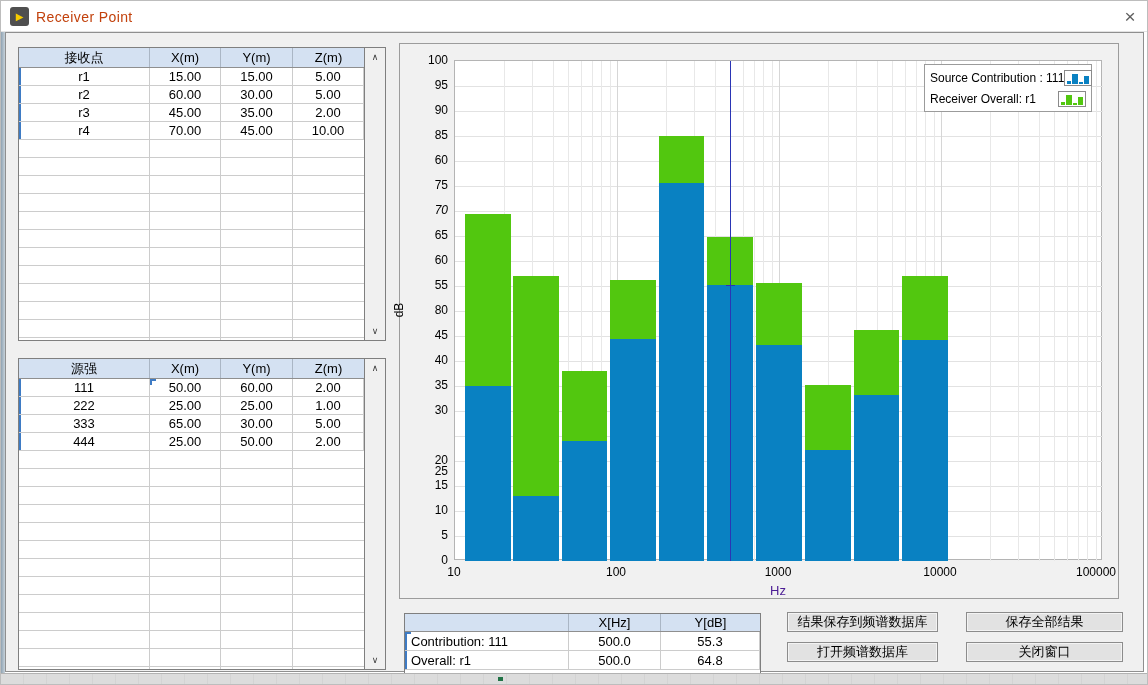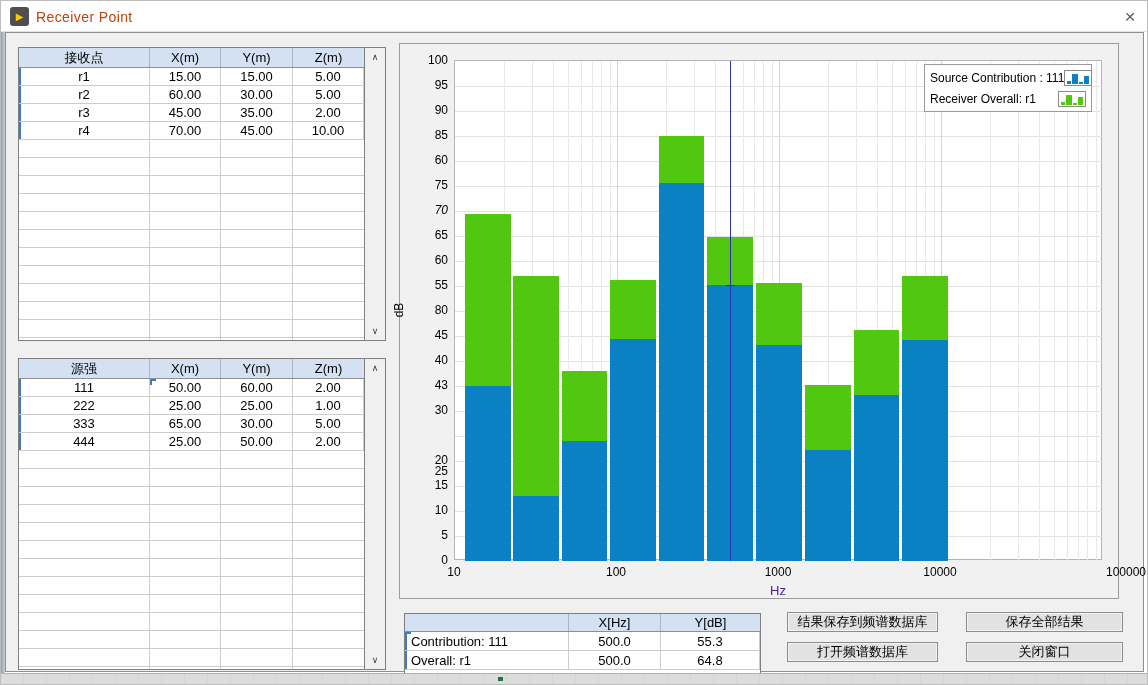--- a/index.html
+++ b/index.html
@@ -392,39 +392,39 @@
           <div class="cursor-cross" style="left: 271.2px; top: 223.5px;"></div>
         </div>
       <div id="ticks">
           <div class="ytick" style="top: 509px;">0</div>
           <div class="ytick" style="top: 484px;">5</div>
           <div class="ytick" style="top: 459px;">10</div>
           <div class="ytick" style="top: 434px;">15</div>
           <div class="ytick" style="top: 409px;">20</div>
           <div class="ytick" style="top: 384px; margin-top: 36px;">25</div>
           <div class="ytick" style="top: 359px;">30</div>
-          <div class="ytick" style="top: 334px;">43</div>
+          <div class="ytick" style="top: 334px;">35</div>
           <div class="ytick" style="top: 309px;">40</div>
           <div class="ytick" style="top: 284px;">45</div>
           <div class="ytick" style="top: 259px;">80</div>
           <div class="ytick" style="top: 234px;">55</div>
           <div class="ytick" style="top: 209px;">60</div>
           <div class="ytick" style="top: 184px;">65</div>
           <div class="ytick" style="top: 159px; font-style: italic;">70</div>
           <div class="ytick" style="top: 134px;">75</div>
           <div class="ytick" style="top: 109px;">60</div>
           <div class="ytick" style="top: 84px;">85</div>
           <div class="ytick" style="top: 59px;">90</div>
           <div class="ytick" style="top: 34px;">95</div>
           <div class="ytick" style="top: 9px;">100</div>
           <div class="xtick" style="left: 54px;">10</div>
           <div class="xtick" style="left: 216px;">100</div>
           <div class="xtick" style="left: 378px;">1000</div>
           <div class="xtick" style="left: 540px;">10000</div>
-          <div class="xtick" style="left: 726px;">100000</div>
+          <div class="xtick" style="left: 696px;">100000</div>
         </div>
       <div class="ylabel">dB</div>
       <div class="xlabel">Hz</div>
       <div class="legend">
         <div class="legend-row">
           <span class="legend-label">Source Contribution : 111</span>
           <span class="legend-icon" id="licon0">
               <i style="width: 4px; height: 3px; background: rgb(9, 129, 194);"></i>
               <i style="width: 6px; height: 10px; background: rgb(9, 129, 194);"></i>
               <i style="width: 4px; height: 2px; background: rgb(9, 129, 194);"></i>

